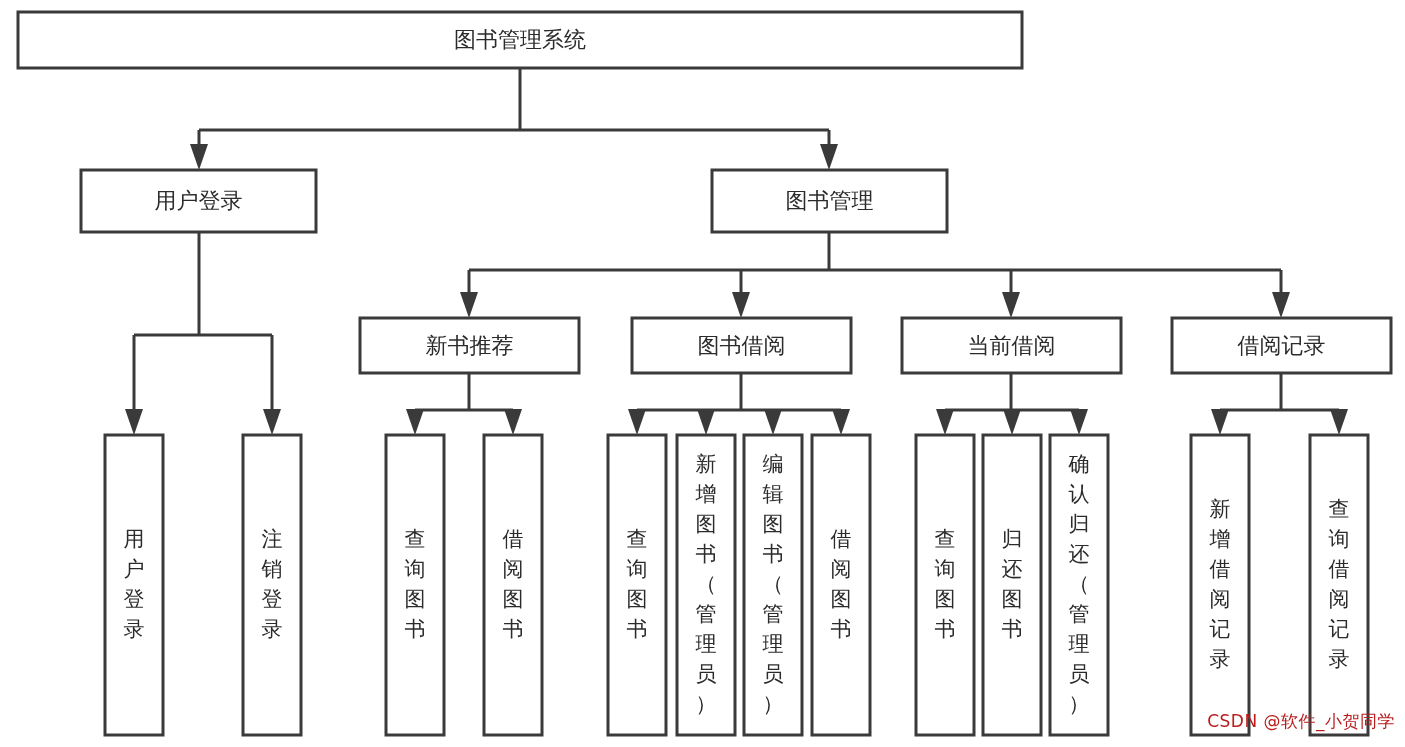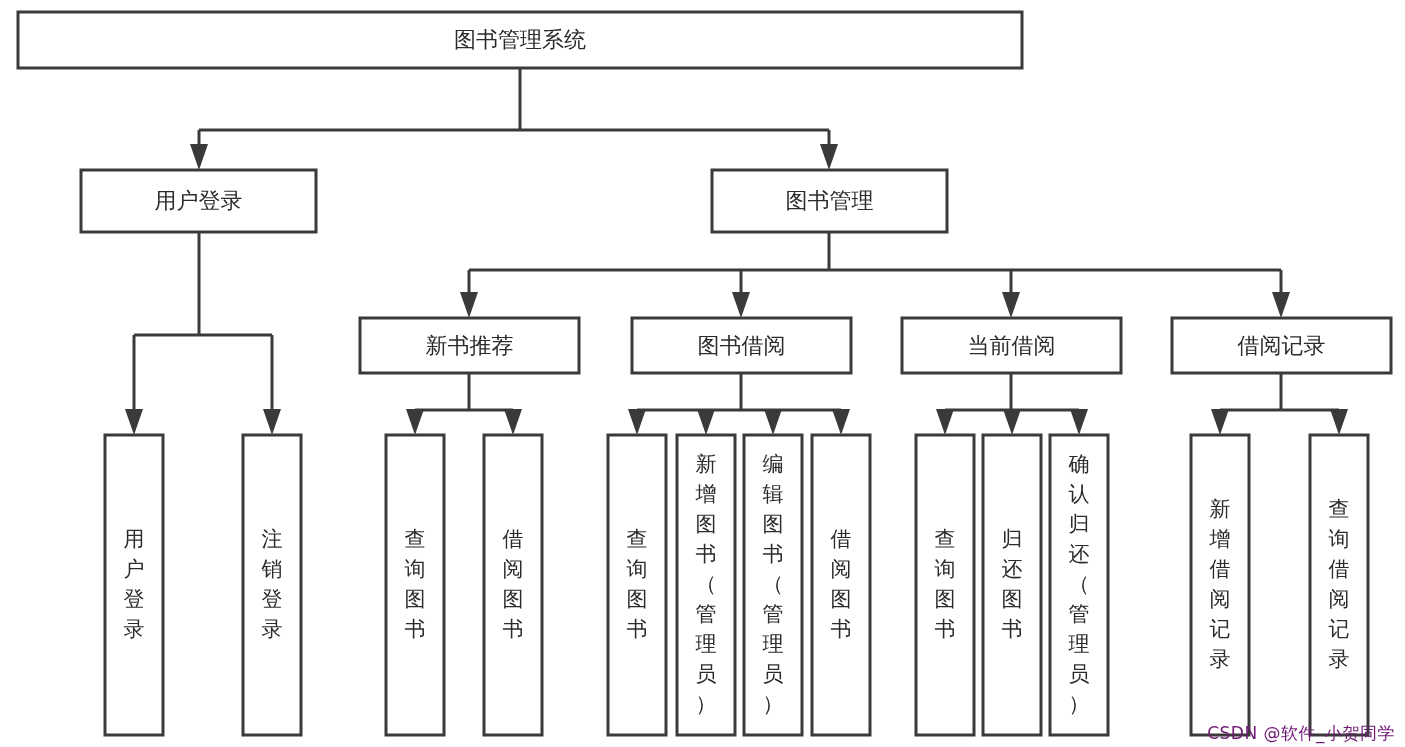--- a/index.html
+++ b/index.html
@@ -50,24 +50,24 @@
     font-size: 22px;
     text-anchor: middle;
     dominant-baseline: middle;
   }
   .node-label.vertical-label {
     font-size: 21px;
   }
   .watermark-text {
     position: absolute;
     right: 10px;
-    bottom: 2px;
+    bottom: 14px;
     font-family: "DejaVu Sans", "Liberation Sans", sans-serif;
     font-size: 17px;
-    color: #701a75;
+    color: #b91c1c;
     letter-spacing: 0.5px;
     white-space: nowrap;
     pointer-events: none;
   }
 </style>
 </head>
 <body>
 
 <div id="diagram-root">
   <svg id="diagram-svg" viewBox="0 0 1405 747">

